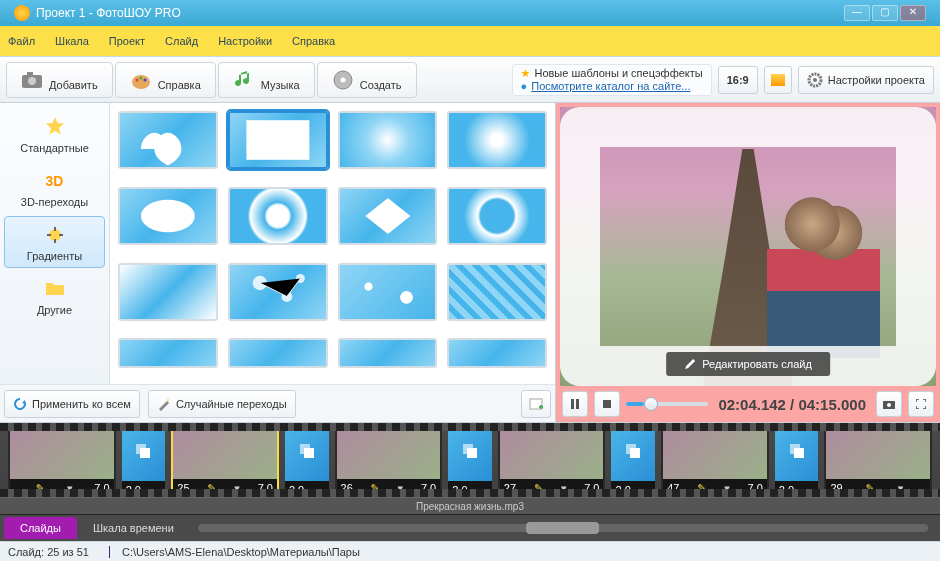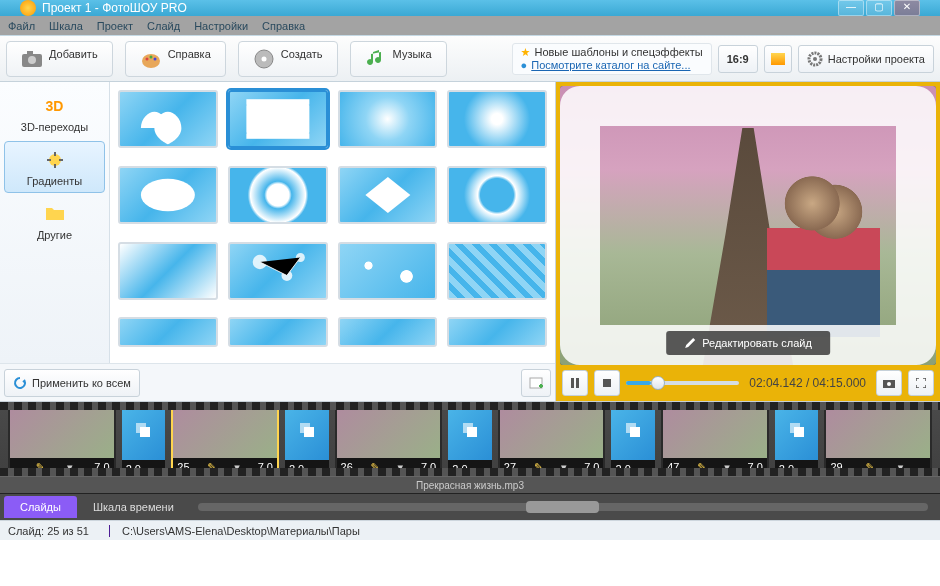--- a/index.html
+++ b/index.html
@@ -1,70 +1,70 @@
 <!DOCTYPE html>
 <html><head>
 <meta charset="utf-8">
 <style>
 *{box-sizing:border-box;margin:0;padding:0;font-family:Tahoma,Arial,sans-serif;font-size:11px;color:#333}
 body{background:#fff;width:940px;height:586px;overflow:hidden;display:flex;flex-direction:column}
-.titlebar{height:16px;background:linear-gradient(#5bc0e8,#3aa8d4);display:flex;align-items:center;padding:0 20px;color:#fff}
+.titlebar{height:26px;background:linear-gradient(#5bc0e8,#3aa8d4);display:flex;align-items:center;padding:0 14px;color:#fff}
 .titlebar .logo{width:16px;height:16px;background:radial-gradient(circle,#ffd54f,#ff9800);border-radius:50%;margin-right:6px}
 .titlebar .winbtns{margin-left:auto;display:flex;gap:2px}
 .titlebar .wbtn{width:26px;height:16px;background:rgba(255,255,255,.15);border:1px solid rgba(255,255,255,.4);border-radius:2px;color:#fff;text-align:center;line-height:12px;font-size:10px;cursor:pointer}
 .titlebar .wbtn.close{background:rgba(220,60,60,.4)}
-.menubar{height:20px;background:#a3a3a3;display:flex;align-items:center;padding:4px 8px;gap:14px;border-bottom:1px solid #c5d9e4}
+.menubar{height:20px;background:#fde047;display:flex;align-items:center;padding:15px 8px;gap:20px;border-bottom:1px solid #c5d9e4}
 .menubar span{cursor:pointer;color:#2a4a5e}
 .toolbar{height:46px;background:linear-gradient(#fdfdfd,#ecf0f3);border-bottom:1px solid #c5d2db;display:flex;align-items:center;padding:2px 6px}
-.tbtn{display:flex;align-items:flex-start;gap:6px;padding:6px 14px;border:1px solid transparent;border-radius:4px;cursor:pointer;background:linear-gradient(#fff,#f0f3f6);border-color:#cdd6dd;margin-right:12px;height:36px}
+.tbtn{display:flex;align-items:flex-end;gap:6px;padding:6px 14px;border:1px solid transparent;border-radius:4px;cursor:pointer;background:linear-gradient(#fff,#f0f3f6);border-color:#cdd6dd;margin-right:2px;height:36px}
 .tbtn.active{background:linear-gradient(#fff,#e6effa);border-color:#9bc2de}
 .tbtn .ico{width:22px;height:22px;display:flex;align-items:center;justify-content:center}
 .rtool{margin-left:auto;display:flex;align-items:center;gap:6px}
 .infobox{font-size:10px;line-height:13px;border:1px solid #e0e6eb;border-radius:3px;padding:2px 8px;background:#fafcfe}
 .infobox a{color:#1a66b3;text-decoration:underline}
 .smallbtn{height:28px;padding:0 8px;border:1px solid #c8d2da;border-radius:3px;background:linear-gradient(#fff,#eef2f6);display:flex;align-items:center;gap:5px;cursor:pointer}
 .mid{flex:0 0 320px;display:flex;border-bottom:1px solid #c8d2da}
 .leftpane{width:556px;display:flex;flex-direction:column;border-right:1px solid #c8d2da}
 .catrow{display:flex;flex:1;min-height:0}
 .cats{width:110px;background:linear-gradient(#fbfdff,#eef3f8);border-right:1px solid #d6e0e8;padding:4px 0;display:flex;flex-direction:column}
 .cat{height:52px;display:flex;flex-direction:column;align-items:center;justify-content:center;gap:3px;cursor:pointer;border:1px solid transparent;margin:1px 4px;border-radius:4px}
 .cat.sel{background:linear-gradient(#e8f4ff,#cfe8fb);border-color:#8fc2e8}
 .cat .ci{width:24px;height:24px}
 .grid{flex:1;overflow:auto;padding:8px;display:grid;grid-template-columns:repeat(4,1fr);gap:10px;background:#fff}
 .thumb{height:58px;border:2px solid #d5dde4;border-radius:3px;cursor:pointer;background:linear-gradient(135deg,#8fd5f5,#46b5eb,#8fd5f5);position:relative;overflow:hidden}
 .thumb.sel{border-color:#2a8fd6;box-shadow:0 0 0 2px #2a8fd6}
 .botbtns{height:38px;display:flex;align-items:center;gap:8px;padding:0 4px;background:#f4f7fa;border-top:1px solid #dde5eb}
-.preview{flex:1;display:flex;flex-direction:column;background:#eab308;padding:4px}
+.preview{flex:1;display:flex;flex-direction:column;background:#fca5a5;padding:4px}
 .pvimg{flex:1;background:#3a3a3a;border-radius:3px;position:relative;overflow:hidden}
 .pvimg .scene{position:absolute;inset:0;background:linear-gradient(180deg,#c98fb3 0%,#d6a2bf 30%,#a8b896 60%,#8ca076 100%)}
 .pvimg .eiffel{position:absolute;left:35%;bottom:0;width:30%;height:85%;background:linear-gradient(180deg,#5a4a3c,#6d5b4a);clip-path:polygon(45% 0,55% 0,70% 45%,90% 100%,10% 100%,30% 45%)}
 .pvimg .couple{position:absolute;right:15%;bottom:10%;width:30%;height:60%;background:radial-gradient(ellipse 60% 40% at 40% 20%,#c9a884 0%,#8a6a52 40%,transparent 41%),radial-gradient(ellipse 60% 40% at 60% 25%,#c9a884 0%,#8a6a52 40%,transparent 41%),linear-gradient(180deg,transparent 35%,#c94858 35%,#c94858 60%,#3a5a7a 60%)}
 .pvimg .heartov{position:absolute;inset:0;border:40px solid rgba(255,255,255,.85);border-radius:20px}
 .editbtn{position:absolute;bottom:10px;left:50%;transform:translateX(-50%);background:rgba(60,60,60,.85);color:#fff;padding:6px 18px;border-radius:3px;display:flex;align-items:center;gap:6px;cursor:pointer;font-size:12px}
 .playbar{height:32px;display:flex;align-items:center;gap:6px;padding:4px 2px 0 2px}
 .pbtn{width:26px;height:26px;border:1px solid #c5d0d9;border-radius:3px;background:linear-gradient(#fff,#edf1f5);display:flex;align-items:center;justify-content:center;cursor:pointer}
 .seek{flex:1;height:4px;background:#d5dde4;border-radius:2px;position:relative}
 .seek .prog{position:absolute;left:0;top:0;bottom:0;width:22%;background:#3aa8e5;border-radius:2px}
 .seek .knob{position:absolute;left:22%;top:-5px;width:14px;height:14px;border-radius:50%;background:linear-gradient(#fff,#dde4eb);border:1px solid #9bb2c4}
-.timecode{font-size:12px;font-weight:normal;color:#444;padding:0 4px}
+.timecode{font-size:15px;font-weight:bold;color:#444;padding:0 4px}
 .timeline{height:118px;background:linear-gradient(#4a4a4a,#3a3a3a);display:flex;flex-direction:column;position:relative}
 .filmstrip{height:8px;background:repeating-linear-gradient(90deg,#222 0 8px,#555 8px 14px)}
 .slides{flex:1;display:flex;align-items:center;gap:6px;padding:0 8px;overflow:hidden}
 .slide{height:78px;display:flex;flex-direction:column;border-radius:3px;overflow:hidden}
 .slide.photo{width:118px;background:#2a2a2a;border:2px solid transparent}
 .slide.photo.sel{border-color:#ffd54f}
 .slide.trans{width:48px;background:#2a2a2a}
 .slide .img{flex:1;background:linear-gradient(135deg,#b08aa0,#9ab088)}
 .slide .tr{flex:1;background:linear-gradient(135deg,#4db8ea,#2a8fd6);display:flex;align-items:center;justify-content:center}
 .slide .bar{height:18px;background:rgba(0,0,0,.5);display:flex;align-items:center;justify-content:space-between;padding:0 4px;color:#fff;font-size:10px}
 .slide .bar .n{color:#fff}
 .audio{height:18px;background:#555;color:#ccc;text-align:center;line-height:18px;font-size:10px;border-top:1px solid #666;border-bottom:1px solid #222}
 .tabs{height:26px;background:#4a4a4a;display:flex;align-items:center;padding:0 4px}
 .tab{padding:5px 16px;color:#ddd;cursor:pointer;border-radius:3px 3px 0 0}
-.tab.act{background:#8b5cf6;color:#fff}
+.tab.act{background:#a21caf;color:#fff}
 .tlscroll{flex:1;height:8px;background:#666;margin:0 8px;border-radius:4px;position:relative}
 .tlscroll .th{position:absolute;left:45%;width:10%;top:-2px;bottom:-2px;background:#999;border-radius:4px}
 .status{height:20px;background:#ecf1f5;border-top:1px solid #cdd6dd;display:flex;align-items:center;padding:0 8px;gap:20px;font-size:10px;color:#555}
 .status .p{border-left:1px solid #4c1d95;padding-left:12px}
 svg{display:block}
 </style>
 </head>
 <body>
 
 <div class="titlebar">
@@ -104,34 +104,34 @@
           <circle cx="7" cy="11" r="1.5" fill="#d44"></circle>
           <circle cx="11" cy="9" r="1.5" fill="#4a4"></circle>
           <circle cx="15" cy="11" r="1.5" fill="#44d"></circle>
         </svg>
       </span>
     <span>Справка</span>
   </div>
   <div class="tbtn">
     <span class="ico">
         <svg width="22" height="22" viewBox="0 0 22 22">
+          <path d="M8 4v10a3 3 0 11-2-2.8V6l10-2v8a3 3 0 11-2-2.8V2z" fill="#4caf50"></path>
+        </svg>
+      </span>
+    <span>Музыка</span>
+  </div>
+  <div class="tbtn">
+    <span class="ico">
+        <svg width="22" height="22" viewBox="0 0 22 22">
           <circle cx="11" cy="11" r="9" fill="#bbb" stroke="#888"></circle>
           <circle cx="11" cy="11" r="2.5" fill="#fff"></circle>
         </svg>
       </span>
     <span>Создать</span>
   </div>
-  <div class="tbtn">
-    <span class="ico">
-        <svg width="22" height="22" viewBox="0 0 22 22">
-          <path d="M8 4v10a3 3 0 11-2-2.8V6l10-2v8a3 3 0 11-2-2.8V2z" fill="#4caf50"></path>
-        </svg>
-      </span>
-    <span>Музыка</span>
-  </div>
   <div class="rtool">
     <div class="infobox">
       <div style="display:flex;align-items:center;gap:4px">
           <span style="color:#ffb300">★</span>
           <span>Новые шаблоны и спецэффекты</span>
         </div>
       <div style="display:flex;align-items:center;gap:4px">
           <span style="color:#2a8fd6">●</span>
           <a>Посмотрите каталог на сайте...</a>
         </div>
@@ -151,20 +151,28 @@
         </span>
       <span>Настройки проекта</span>
     </div>
   </div>
 </div>
 
 <div class="mid">
   <div class="leftpane">
     <div class="catrow">
       <div class="cats">
+        <div class="cat">
+            <div class="ci">
+              <svg width="24" height="24" viewBox="0 0 24 24">
+                <path d="M12 2l2.5 6 6.5.5-5 4.5 1.5 6.5L12 16l-5.5 3.5L8 13 3 8.5 9.5 8z" fill="#ffd54f"></path>
+              </svg>
+            </div>
+            <span>Стандартные</span>
+          </div>
         <div class="cat">
             <div class="ci" style="font-weight:bold;color:#ff9800;font-size:14px;text-align:center;line-height:24px">3D</div>
             <span>3D-переходы</span>
           </div>
         <div class="cat sel">
             <div class="ci">
               <svg width="24" height="24" viewBox="0 0 24 24">
                 <circle cx="12" cy="12" r="6" fill="#ffd54f"></circle>
                 <path d="M4 12h4M16 12h4M12 4v4M12 16v4" stroke="#666" stroke-width="2"></path>
               </svg>
@@ -226,20 +234,29 @@
       </div>
     </div>
     <div class="botbtns">
       <div class="smallbtn">
         <span>
             <svg width="14" height="14" viewBox="0 0 14 14">
               <path d="M7 2a5 5 0 104.5 2.8L10 6" fill="none" stroke="#2a8fd6" stroke-width="2"></path>
             </svg>
           </span>
         <span>Применить ко всем</span>
+      </div>
+      <div class="smallbtn">
+        <span>
+            <svg width="14" height="14" viewBox="0 0 14 14">
+              <path d="M2 12L10 4l2 2-8 8z" fill="#888"></path>
+              <circle cx="11" cy="3" r="1" fill="#ffd54f"></circle>
+            </svg>
+          </span>
+        <span>Случайные переходы</span>
       </div>
       <div style="flex:1"></div>
       <div class="smallbtn" style="padding:0 6px">
         <span>
             <svg width="16" height="16" viewBox="0 0 16 16">
               <rect x="2" y="3" width="12" height="10" fill="#fff" stroke="#aaa"></rect>
               <path d="M11 11h4m-2-2v4" stroke="#4caf50" stroke-width="2"></path>
             </svg>
           </span>
       </div>

